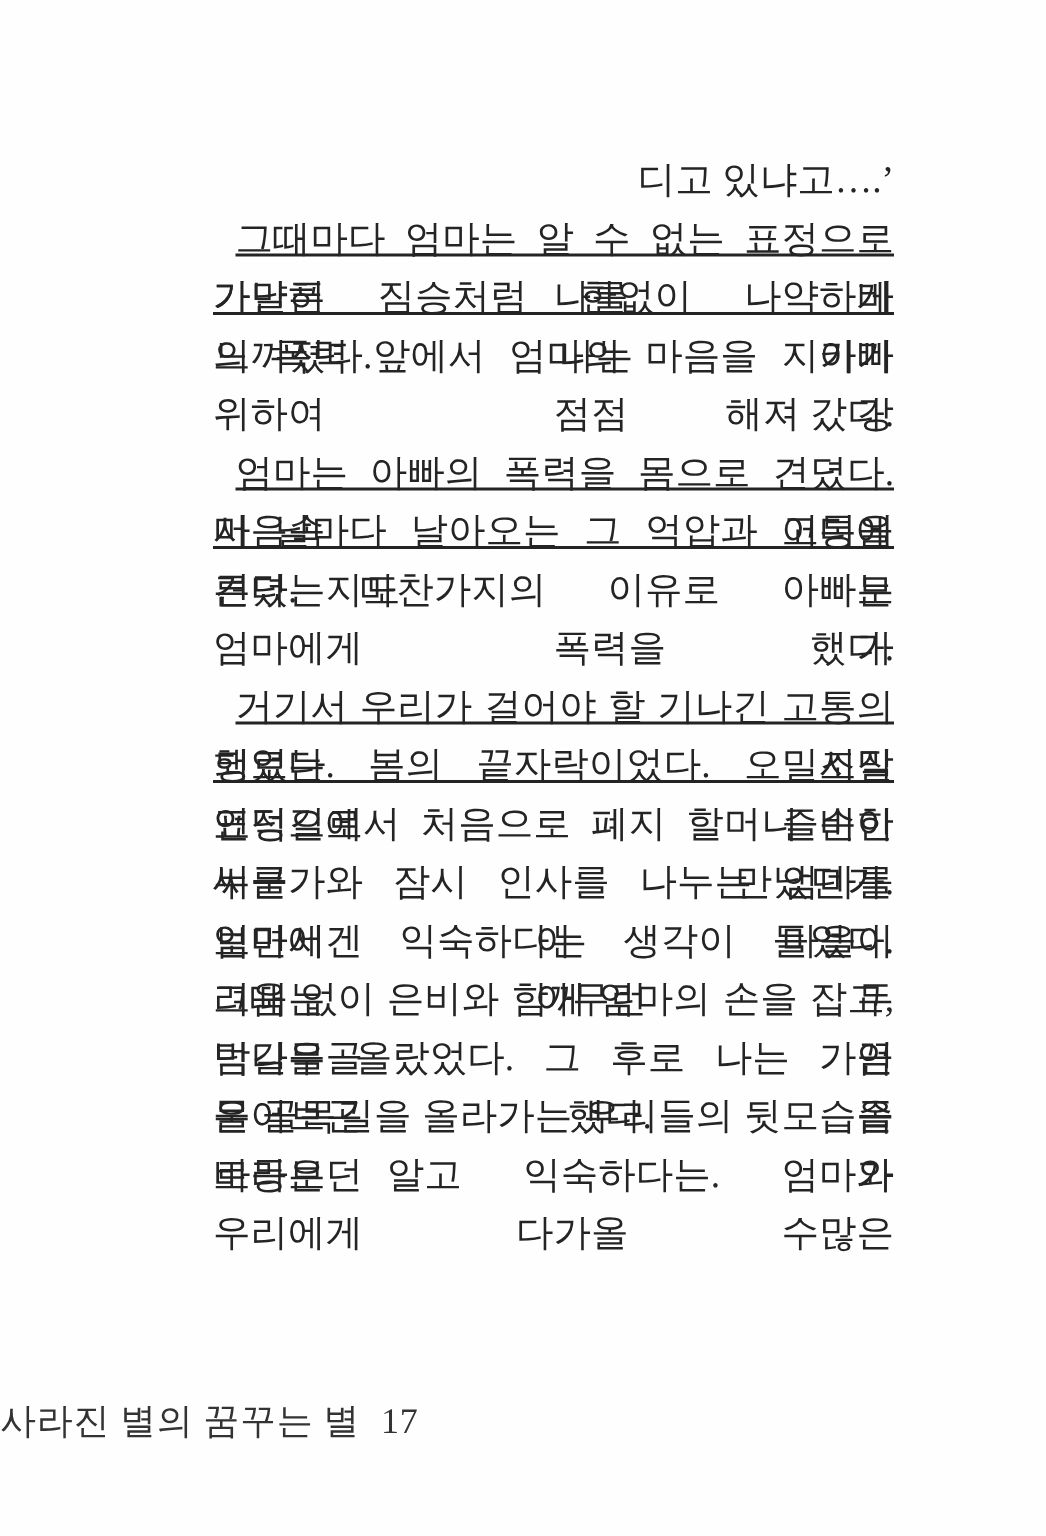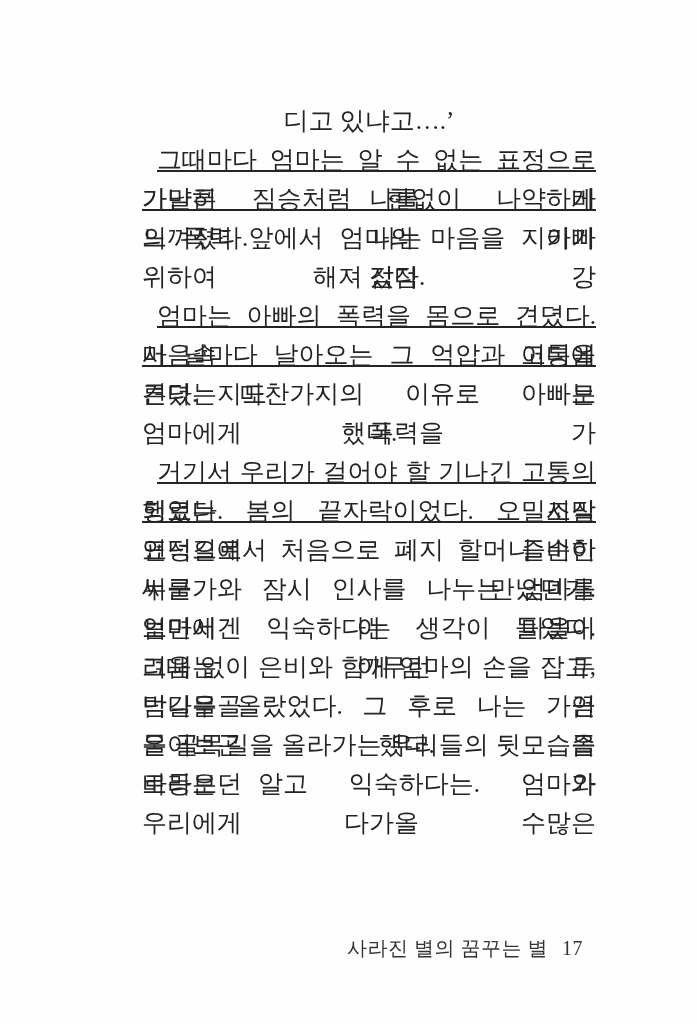--- a/index.html
+++ b/index.html
@@ -21,35 +21,35 @@
     width: 454px;
     font-size: 25px;
     line-height: 39px;
     color: #242424;
     word-break: keep-all;
     white-space: nowrap;
   }
   .line {
     display: block;
     height: 39px;
-    text-align: center;
+    text-align: right;
   }
   .line.j {
     white-space: normal;
     text-align: justify;
     text-align-last: justify;
   }
   .line.i { text-indent: 15px; text-decoration: underline; }
   .footer {
     position: absolute;
     top: 933px;
     left: 0;
     width: 583px;
-    text-align: right;
-    font-size: 20px;
+    text-align: left;
+    font-size: 24px;
     line-height: 30px;
     color: #333333;
     letter-spacing: 0.5px;
   }
   .footer .pagenum {
     display: inline-block;
     margin-left: 14px;
   }
 </style>
 </head>

